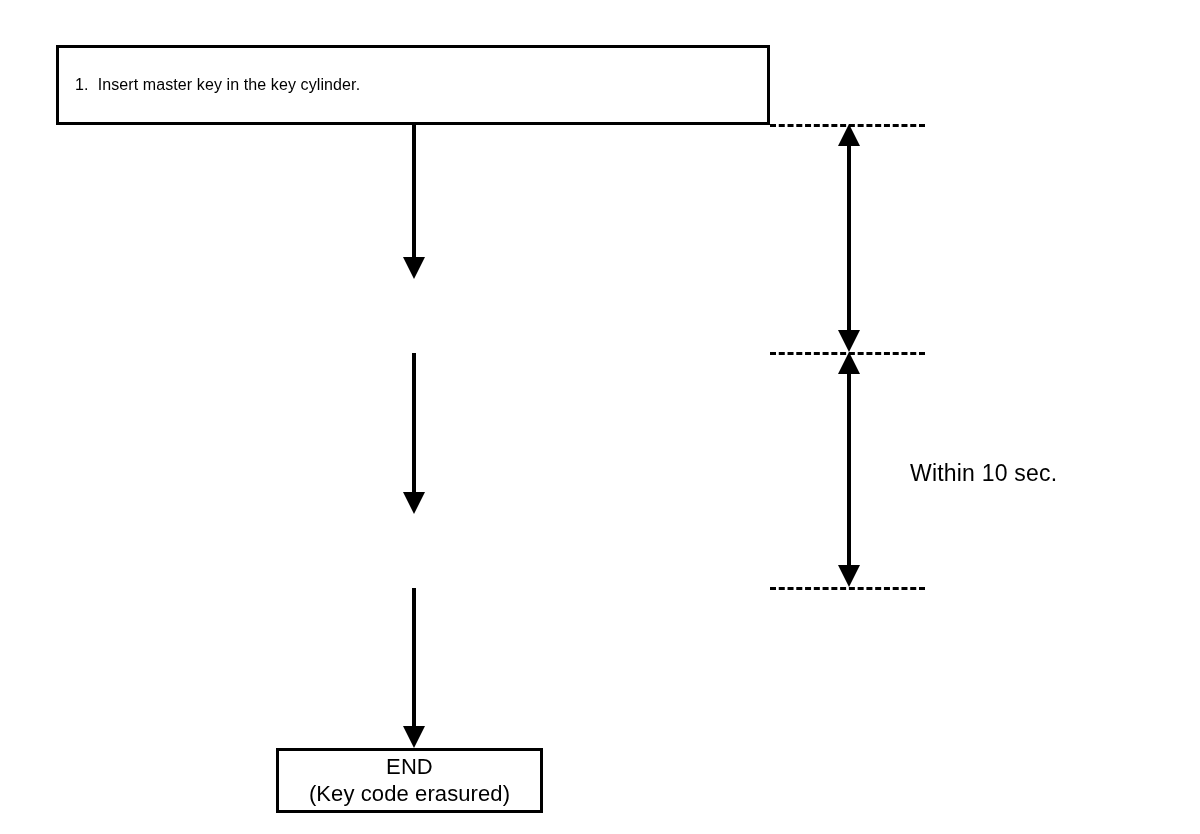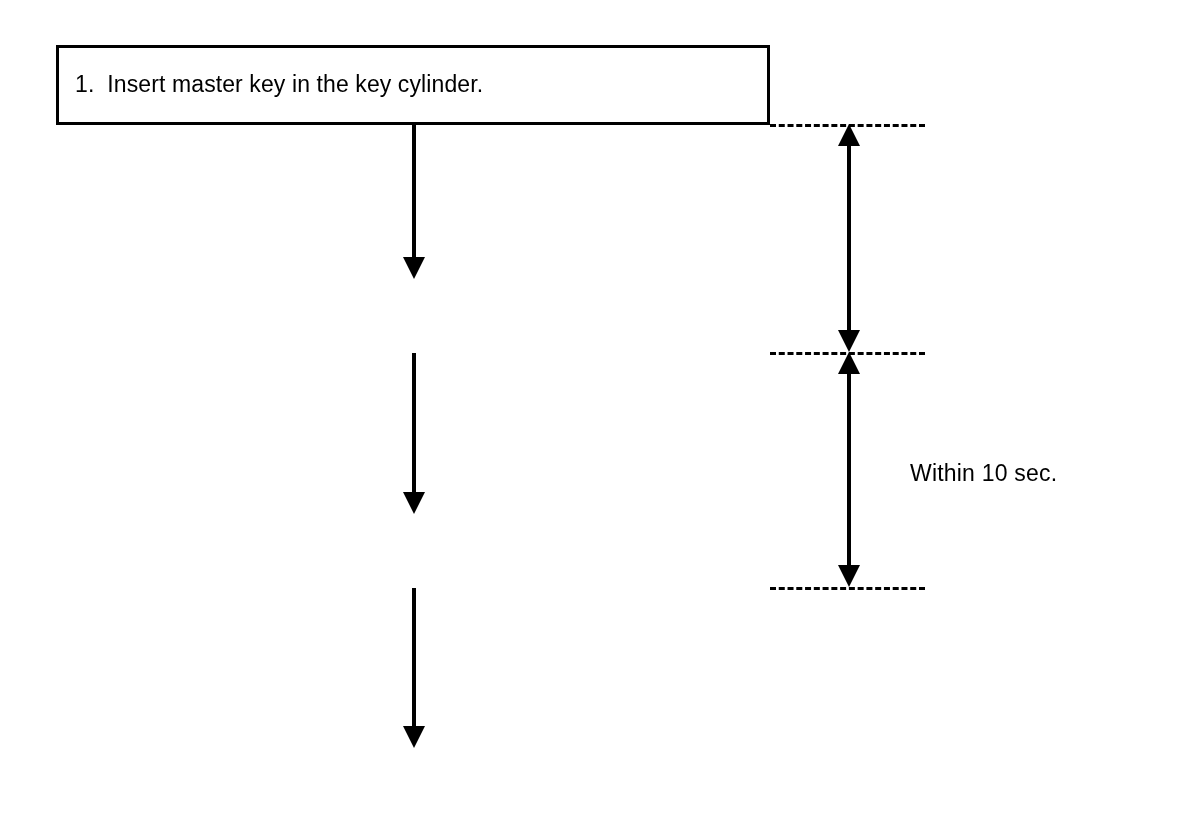--- a/index.html
+++ b/index.html
@@ -21,21 +21,21 @@
   .box {
     position: absolute;
     border: 3px solid #000000;
     background: #ffffff;
     box-sizing: border-box;
     display: flex;
     flex-direction: column;
     justify-content: center;
   }
   .box-text {
-    font-size: 23px;
+    font-size: 16px;
     line-height: 1.30;
     letter-spacing: 0.1px;
     white-space: pre-wrap;
   }
 
   .step-box .box-text {
     padding-left: 16px;
     padding-right: 10px;
     text-align: left;
   }
@@ -160,20 +160,24 @@
     <div class="shaft"></div>
     <div class="head-down"></div>
   </div>
 
 
   <div class="connector" id="connector-3-end">
     <div class="shaft"></div>
     <div class="head-down"></div>
   </div>
 
+  <div class="box" id="box-end">
+    <div class="box-text">END
+(Key code erasured)</div>
+  </div>
 
   <div class="ext-line" id="ext-line-top"></div>
   <div class="ext-line" id="ext-line-middle"></div>
   <div class="ext-line" id="ext-line-bottom"></div>
 
   <div class="dim" id="dim-120">
     <div class="head-up"></div>
     <div class="shaft"></div>
     <div class="head-down"></div>
   </div>

